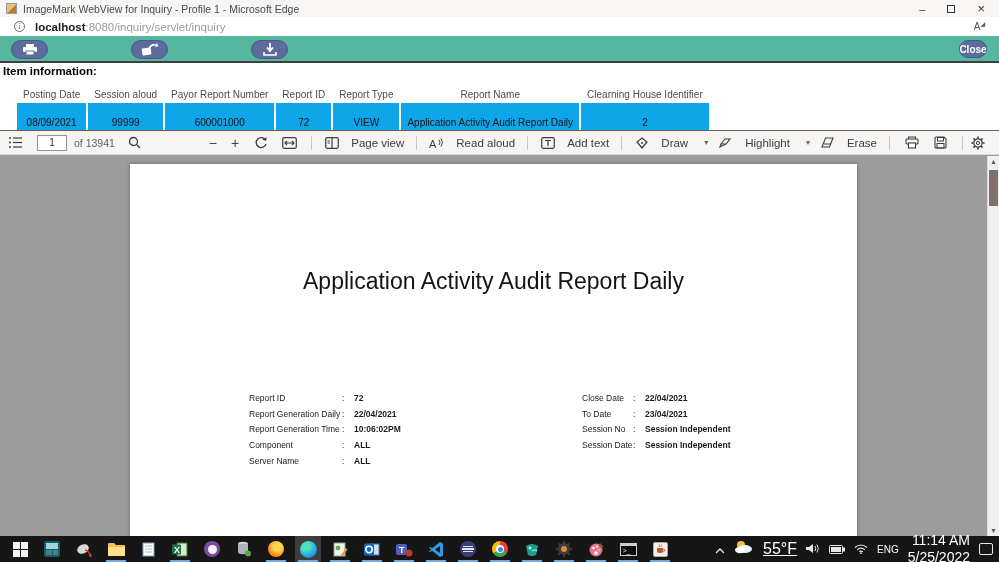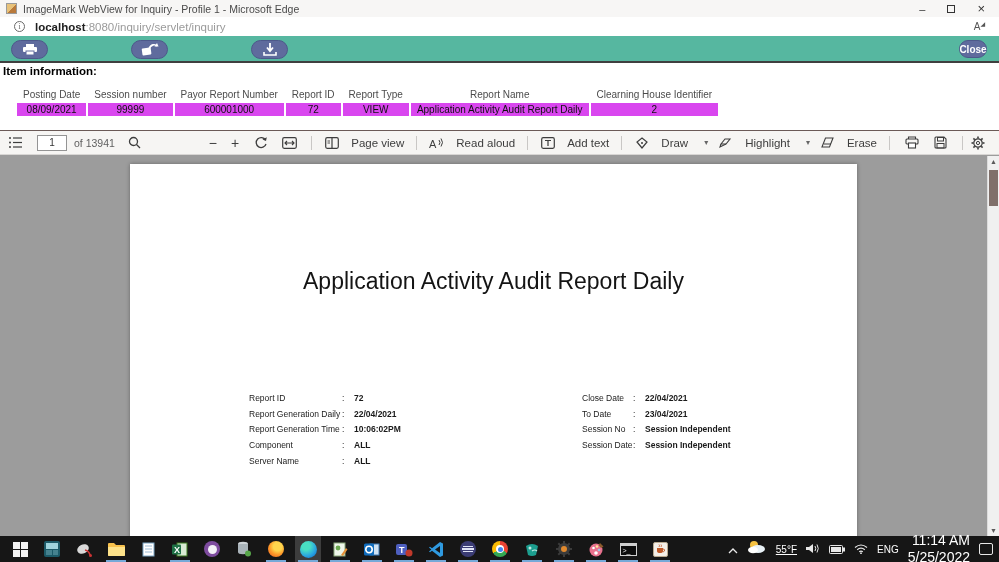--- a/index.html
+++ b/index.html
@@ -25,21 +25,21 @@
   .tealbar { height:27px; background:#56b7a0; border-bottom:2px solid #3f3f3f; position:relative; }
   .pill { position:absolute; top:4px; width:37px; height:19px; border-radius:10px; background:#5f6b9d; border:1px solid #4d588a; display:flex; align-items:center; justify-content:center; cursor:pointer; }
   .pill svg { display:block; }
   .close-pill { position:absolute; top:4px; right:12px; width:28px; height:18px; border-radius:9px; background:#5f6b9d; border:1px solid #4d588a; color:#fff; font-size:10px; font-weight:bold; display:flex; align-items:center; justify-content:center; cursor:pointer; }
 
   
   .iteminfo { height:67px; background:#fff; padding:2px 4px 0 3px; }
   .iteminfo h2 { font-size:11.5px; color:#000; margin-bottom:9px; }
   table.info { border-collapse:separate; border-spacing:2px 1px; margin-left:12px; font-size:10px; }
   table.info th { font-weight:normal; color:#4c4c4c; padding:2px 6px; text-align:center; white-space:nowrap; }
-  table.info td { background:#d946ef; color:#111; padding:1px 6px; text-align:center; white-space:nowrap; }
+  table.info td { background:#0ea5e9; color:#111; padding:14px 6px; text-align:center; white-space:nowrap; }
 
   
   .pdfviewer { position:absolute; top:130px; left:0; width:999px; height:406px; border-top:1px solid #6b5a57; background:#9c9c9c; }
   .pdftoolbar { height:24px; background:#f6f5f3; border-bottom:1px solid #d8d6d4; display:flex; align-items:center; font-size:11.5px; color:#3d3d3d; padding:0 14px 0 8px; }
   .ptb-btn { display:flex; align-items:center; gap:12px; padding:2px 5px; border-radius:3px; cursor:pointer; white-space:nowrap; }
   .ptb-ic { display:flex; align-items:center; justify-content:center; width:15px; height:15px; }
   .divider { width:1px; height:14px; background:#c9c7c5; margin:0 7px; }
   .page-input { width:30px; height:16px; border:1px solid #949494; background:#fff; text-align:center; font-size:10px; color:#333; margin:0 7px 0 14px; }
   .of-label { color:#5f5f5f; font-size:10.5px; margin-right:12px; }
   .zoom-glyph { font-size:14px; color:#3d3d3d; padding:0 7px; cursor:pointer; }
@@ -61,21 +61,21 @@
   .vs-arrow { position:absolute; left:0; width:100%; text-align:center; font-size:7px; color:#5a5a5a; cursor:pointer; }
   .vs-up { top:2px; } .vs-down { bottom:2px; }
   .vs-thumb { position:absolute; top:14px; left:1px; width:9px; height:36px; background:#80706b; cursor:pointer; }
 
   
   .taskbar { position:absolute; bottom:0; left:0; width:999px; height:26px; background:#161616; display:flex; align-items:center; padding-left:4px; }
   .tb-icon { position:relative; width:26px; height:26px; display:flex; align-items:center; justify-content:center; cursor:pointer; flex:none; margin:0 3px; }
   .tb-icon.active::after { content:""; position:absolute; bottom:0; left:3px; right:3px; height:2px; background:#76a9d8; }
   .tb-icon.focused { background:#3d3d3d; }
   .tray { margin-left:auto; display:flex; align-items:center; gap:9px; padding-right:6px; color:#fff; }
-  .tray-label { font-size:10px;text-decoration:underline; }
+  .tray-label { font-size:16px;text-decoration:underline; }
   .tray-eng { font-size:10px; }
   .tray-clock { font-size:14px; text-align:right; line-height:1.25; }
   .chat-icon { width:14px; height:12px; border:1px solid #e8e8e8; border-radius:2px; }
 
   
   .winlogo { display:grid; grid-template-columns:7px 7px; grid-template-rows:7px 7px; gap:1px; }
   .winlogo div { background:#f2f2f2; }
   .sq { border-radius:2px; }
   .circle { border-radius:50%; }
 </style>
@@ -123,21 +123,21 @@
     </div>
     <div class="close-pill">Close</div>
   </div>
 
   <div class="iteminfo">
     <h2>Item information:</h2>
     <table class="info">
       <tbody>
           <tr>
         <th>Posting Date</th>
-        <th>Session number</th>
+        <th>Session aloud</th>
         <th>Payor Report Number</th>
         <th>Report ID</th>
         <th>Report Type</th>
         <th>Report Name</th>
         <th>Clearning House Identifier</th>
       </tr>
       <tr>
         <td>08/09/2021</td>
         <td>99999</td>
         <td>600001000</td>

